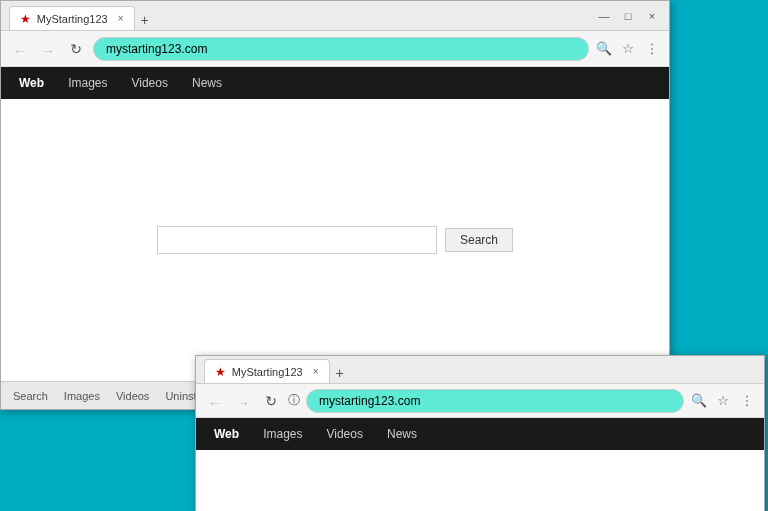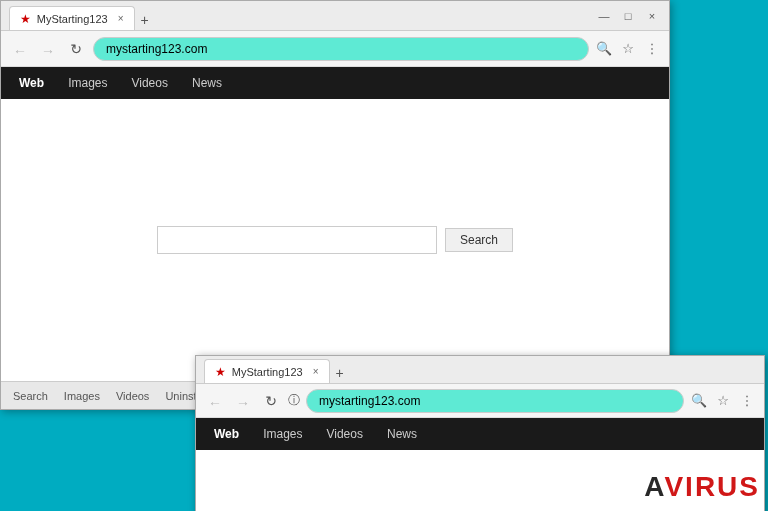--- a/index.html
+++ b/index.html
@@ -426,17 +426,14 @@
 
     <div class="nav-tabs-bar-front">
       <div class="nav-tab active">Web</div>
       <div class="nav-tab">Images</div>
       <div class="nav-tab">Videos</div>
       <div class="nav-tab">News</div>
     </div>
 
   </div>
 
-  <div class="virus-watermark">
-    <span class="a-letter">A</span><span>VIRUS</span>
-  </div>
 
 </div>
 
 </body></html>

